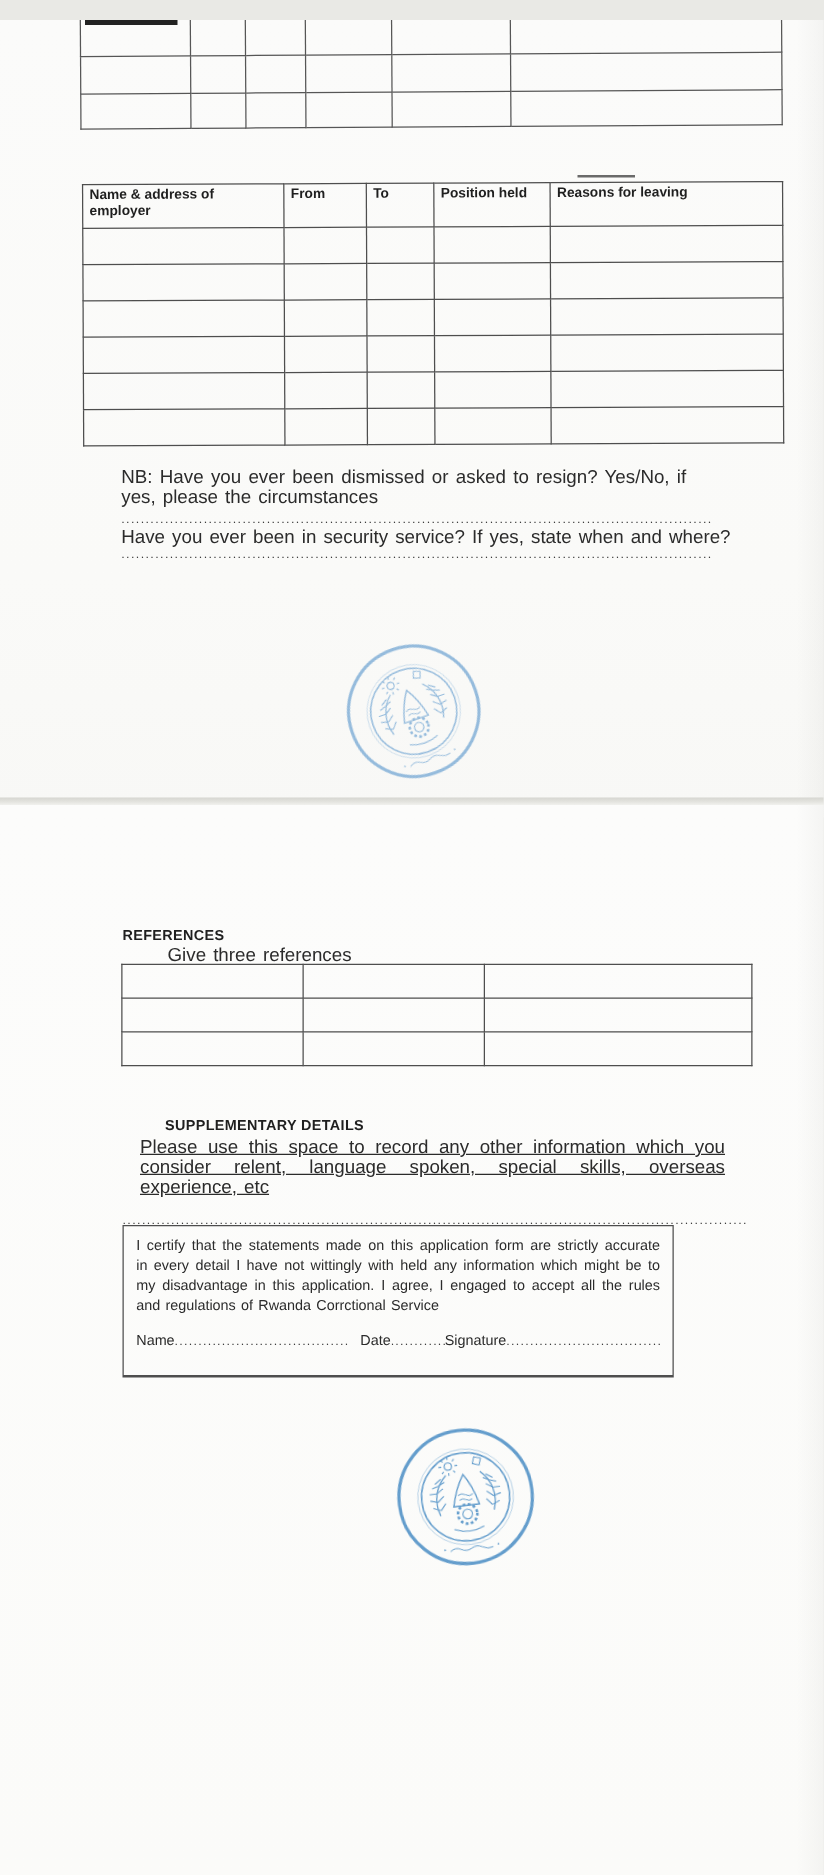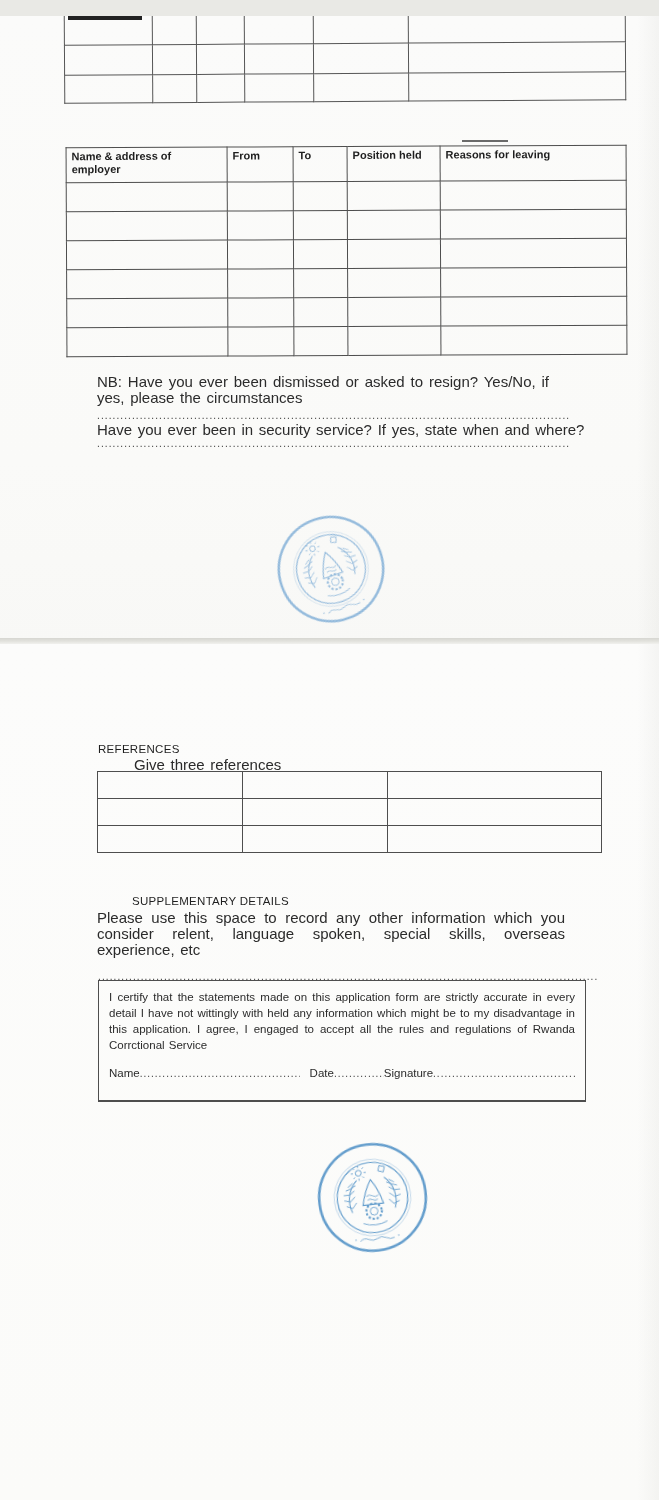--- a/index.html
+++ b/index.html
@@ -40,29 +40,29 @@
   .emp-table { left:66px; top:130px; width:560px; transform:rotate(-0.25deg); }
   .emp-table th { height:35px; }
   .emp-table td { height:29px; }
 
   .para { position:absolute; font-size:15px; line-height:16px; color:#2b2b2b;
     text-align:justify; word-spacing:1.5px; }
   .single { white-space:nowrap; text-align:center; }
   .dotline { position:absolute; overflow:hidden; white-space:nowrap; height:11px;
     line-height:8px; font-size:10px; letter-spacing:1.1px; color:#3d3d3d; }
 
-  .sec-heading { position:absolute; font-size:11.5px; font-weight:normal; color:#1f1f1f; letter-spacing:0.3px; }
+  .sec-heading { position:absolute; font-size:11.5px; font-weight:bold; color:#1f1f1f; letter-spacing:0.3px; }
 
   
   .ref-table { left:97px; top:127px; width:504px; }
   .ref-table th { height:16px; }
   .ref-table td { height:27px; }
 
   
-  .decl-box { position:absolute; left:98px; top:336px; width:488px; height:122px;
+  .decl-box { position:absolute; left:98px; top:336px; width:441px; height:122px;
     border:1.5px solid #4e4e4e; border-bottom-width:2px; padding:8px 10px 0 10px; }
   .decl-text { font-size:11.5px; line-height:16px; text-align:justify; word-spacing:1px; color:#2b2b2b; }
   .sig-row { display:flex; align-items:baseline; margin-top:14px; font-size:11.5px; color:#2b2b2b; }
   .dotfill { overflow:hidden; white-space:nowrap; font-size:10px; letter-spacing:1px;
     color:#3d3d3d; align-self:flex-end; line-height:13px; }
   .df-name { width:160px; margin-right:10px; }
   .df-date { width:50px; }
   .df-sig  { width:142px; }
 
   
@@ -255,21 +255,21 @@
           </tr>
       <tr>
             <td></td>
             <td></td>
             <td></td>
           </tr>
     </tbody>
       </table>
 
     <h3 class="sec-heading" style="left:98px; top:251px;margin-left:34px;">SUPPLEMENTARY DETAILS</h3>
-    <p class="para" style="left:97px; top:266px; width:468px;">Please use this space to record any other information which you consider relent, language spoken, special skills, overseas experience, etc</p>
+    <p class="para" style="left:112px; top:266px; width:468px;text-decoration:underline;">Please use this space to record any other information which you consider relent, language spoken, special skills, overseas experience, etc</p>
 
     <div class="dotline" style="left:98px; top:329px; width:500px;">........................................................................................................................................................................................................................</div>
 
     <div class="decl-box">
       <p class="decl-text">I certify that the statements made on this application form are strictly accurate in every detail I have not wittingly with held any information which might be to my disadvantage in this application. I agree, I engaged to accept all the rules and regulations of Rwanda Corrctional Service</p>
       <div class="sig-row">
         <span>Name</span>
         <span class="dotfill df-name">........................................................................................................................................................................................................................</span>
         <span>Date</span>
         <span class="dotfill df-date">........................................................................................................................................................................................................................</span>

